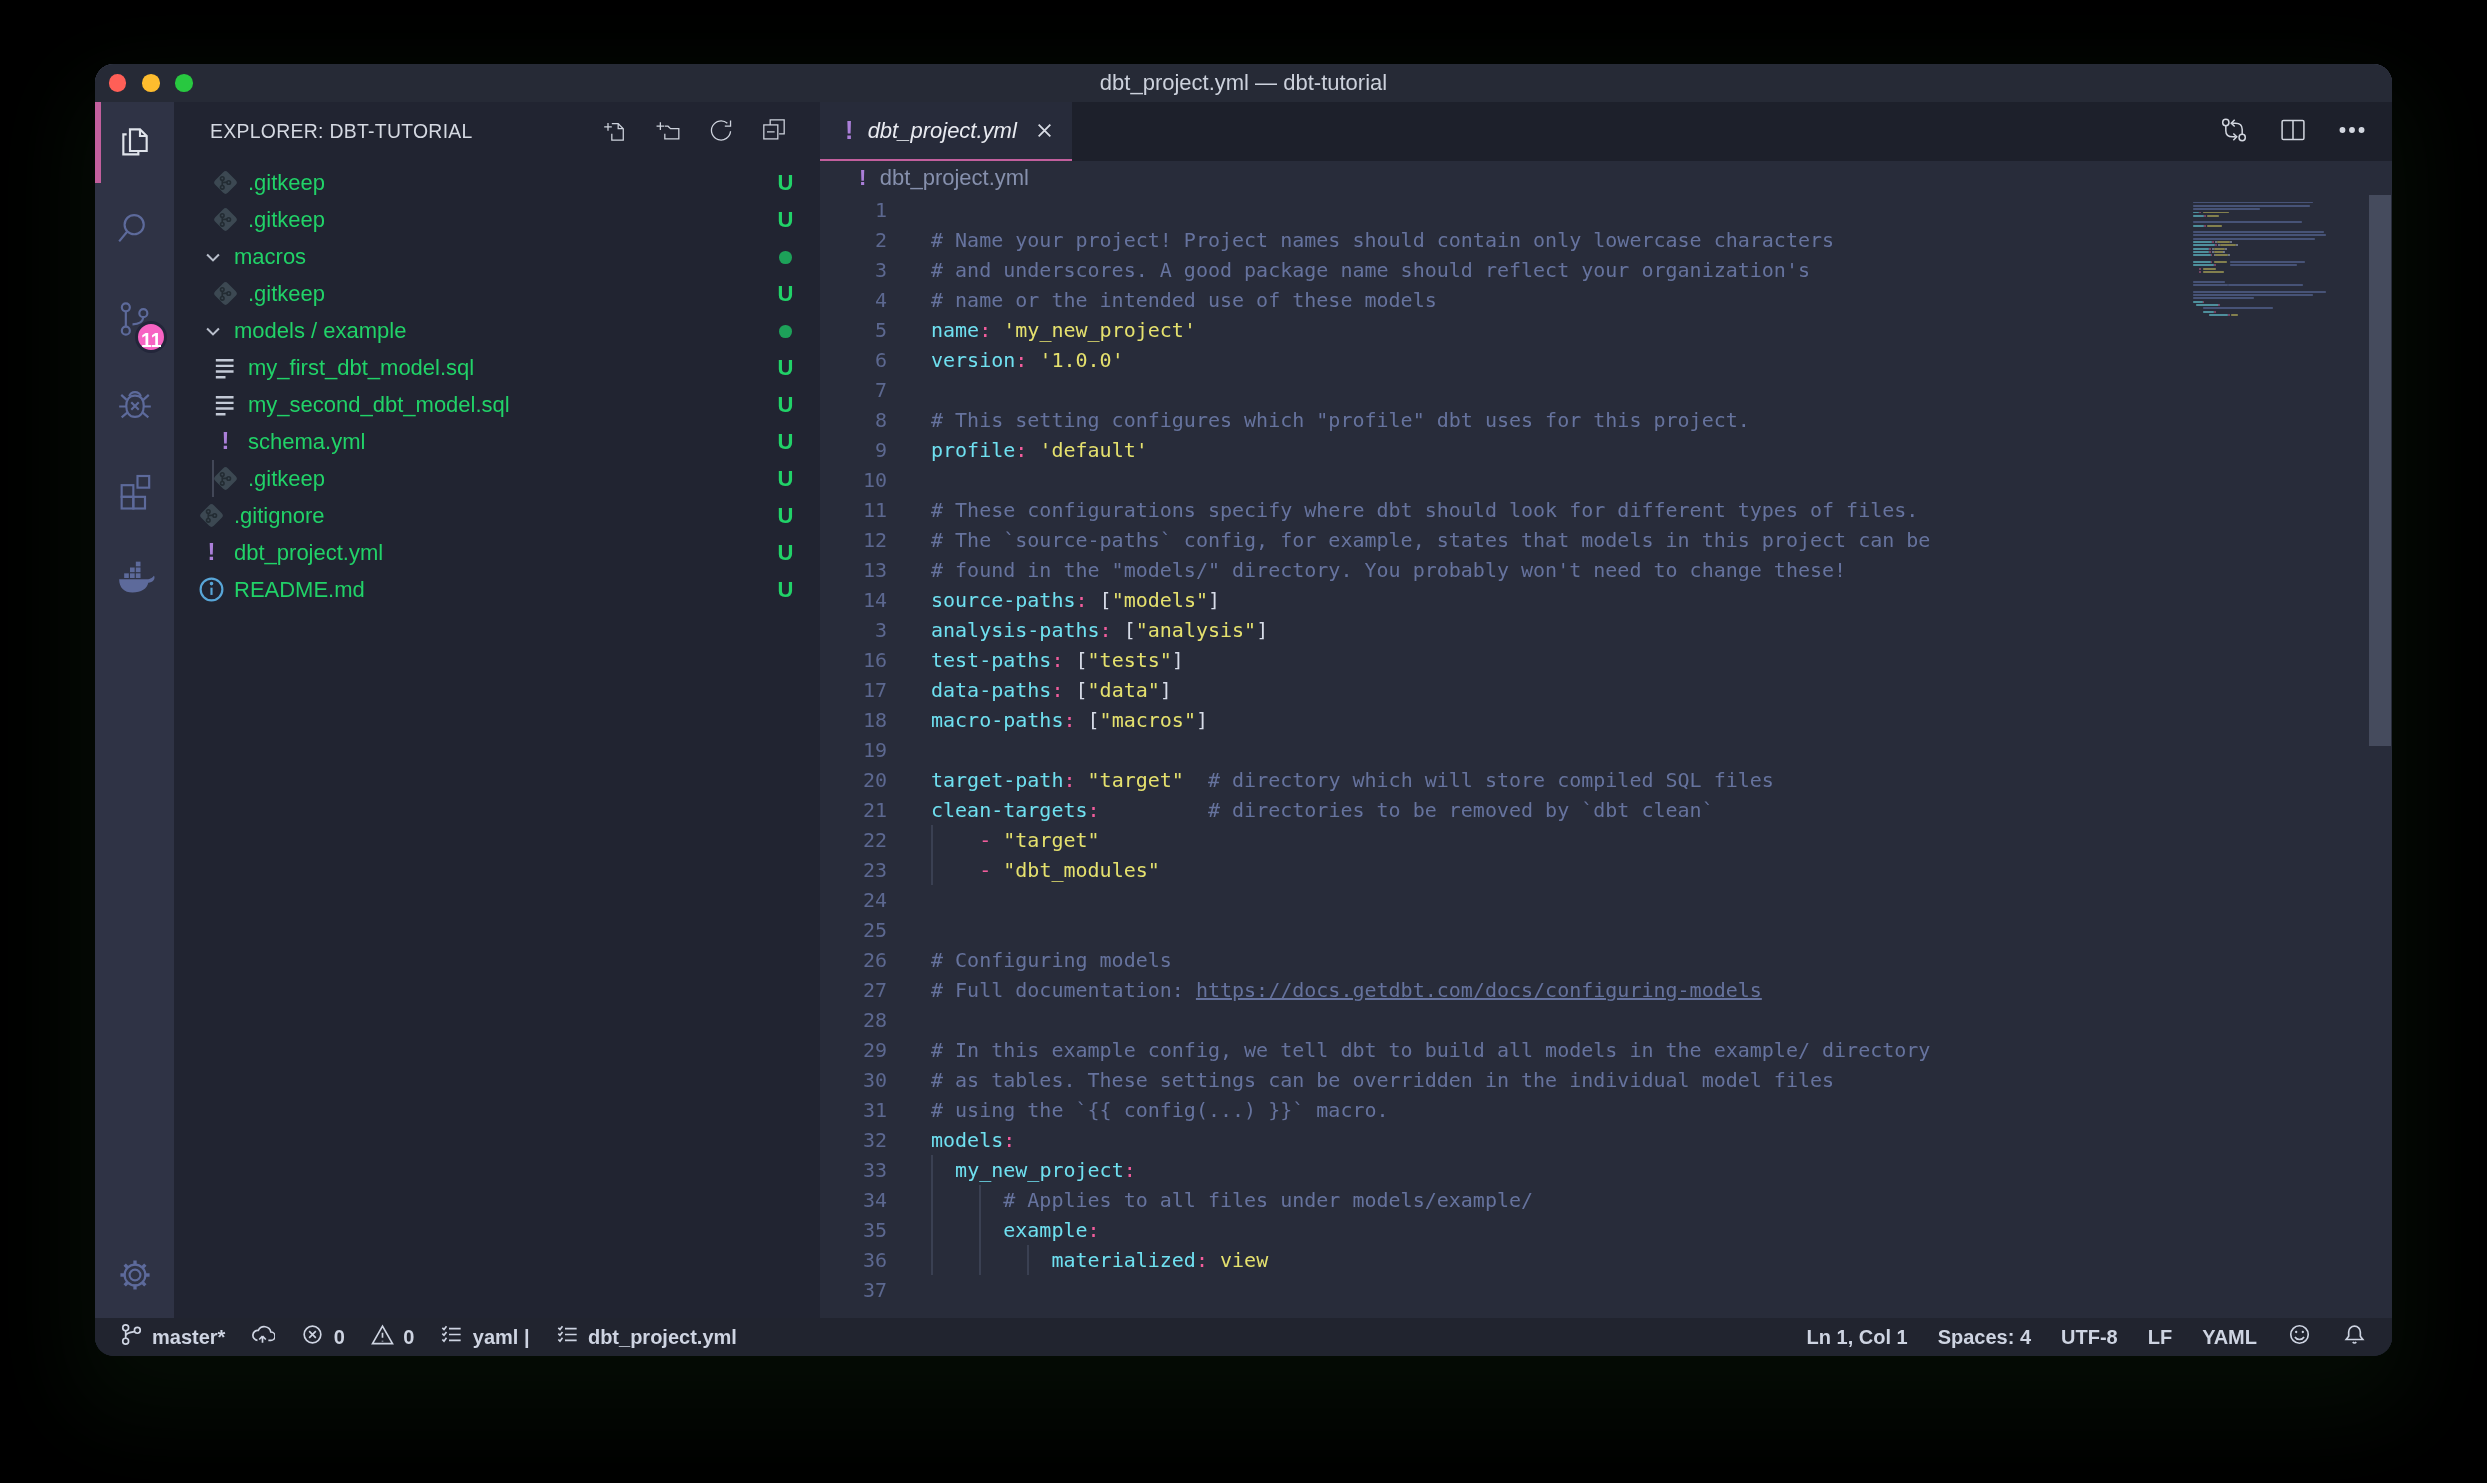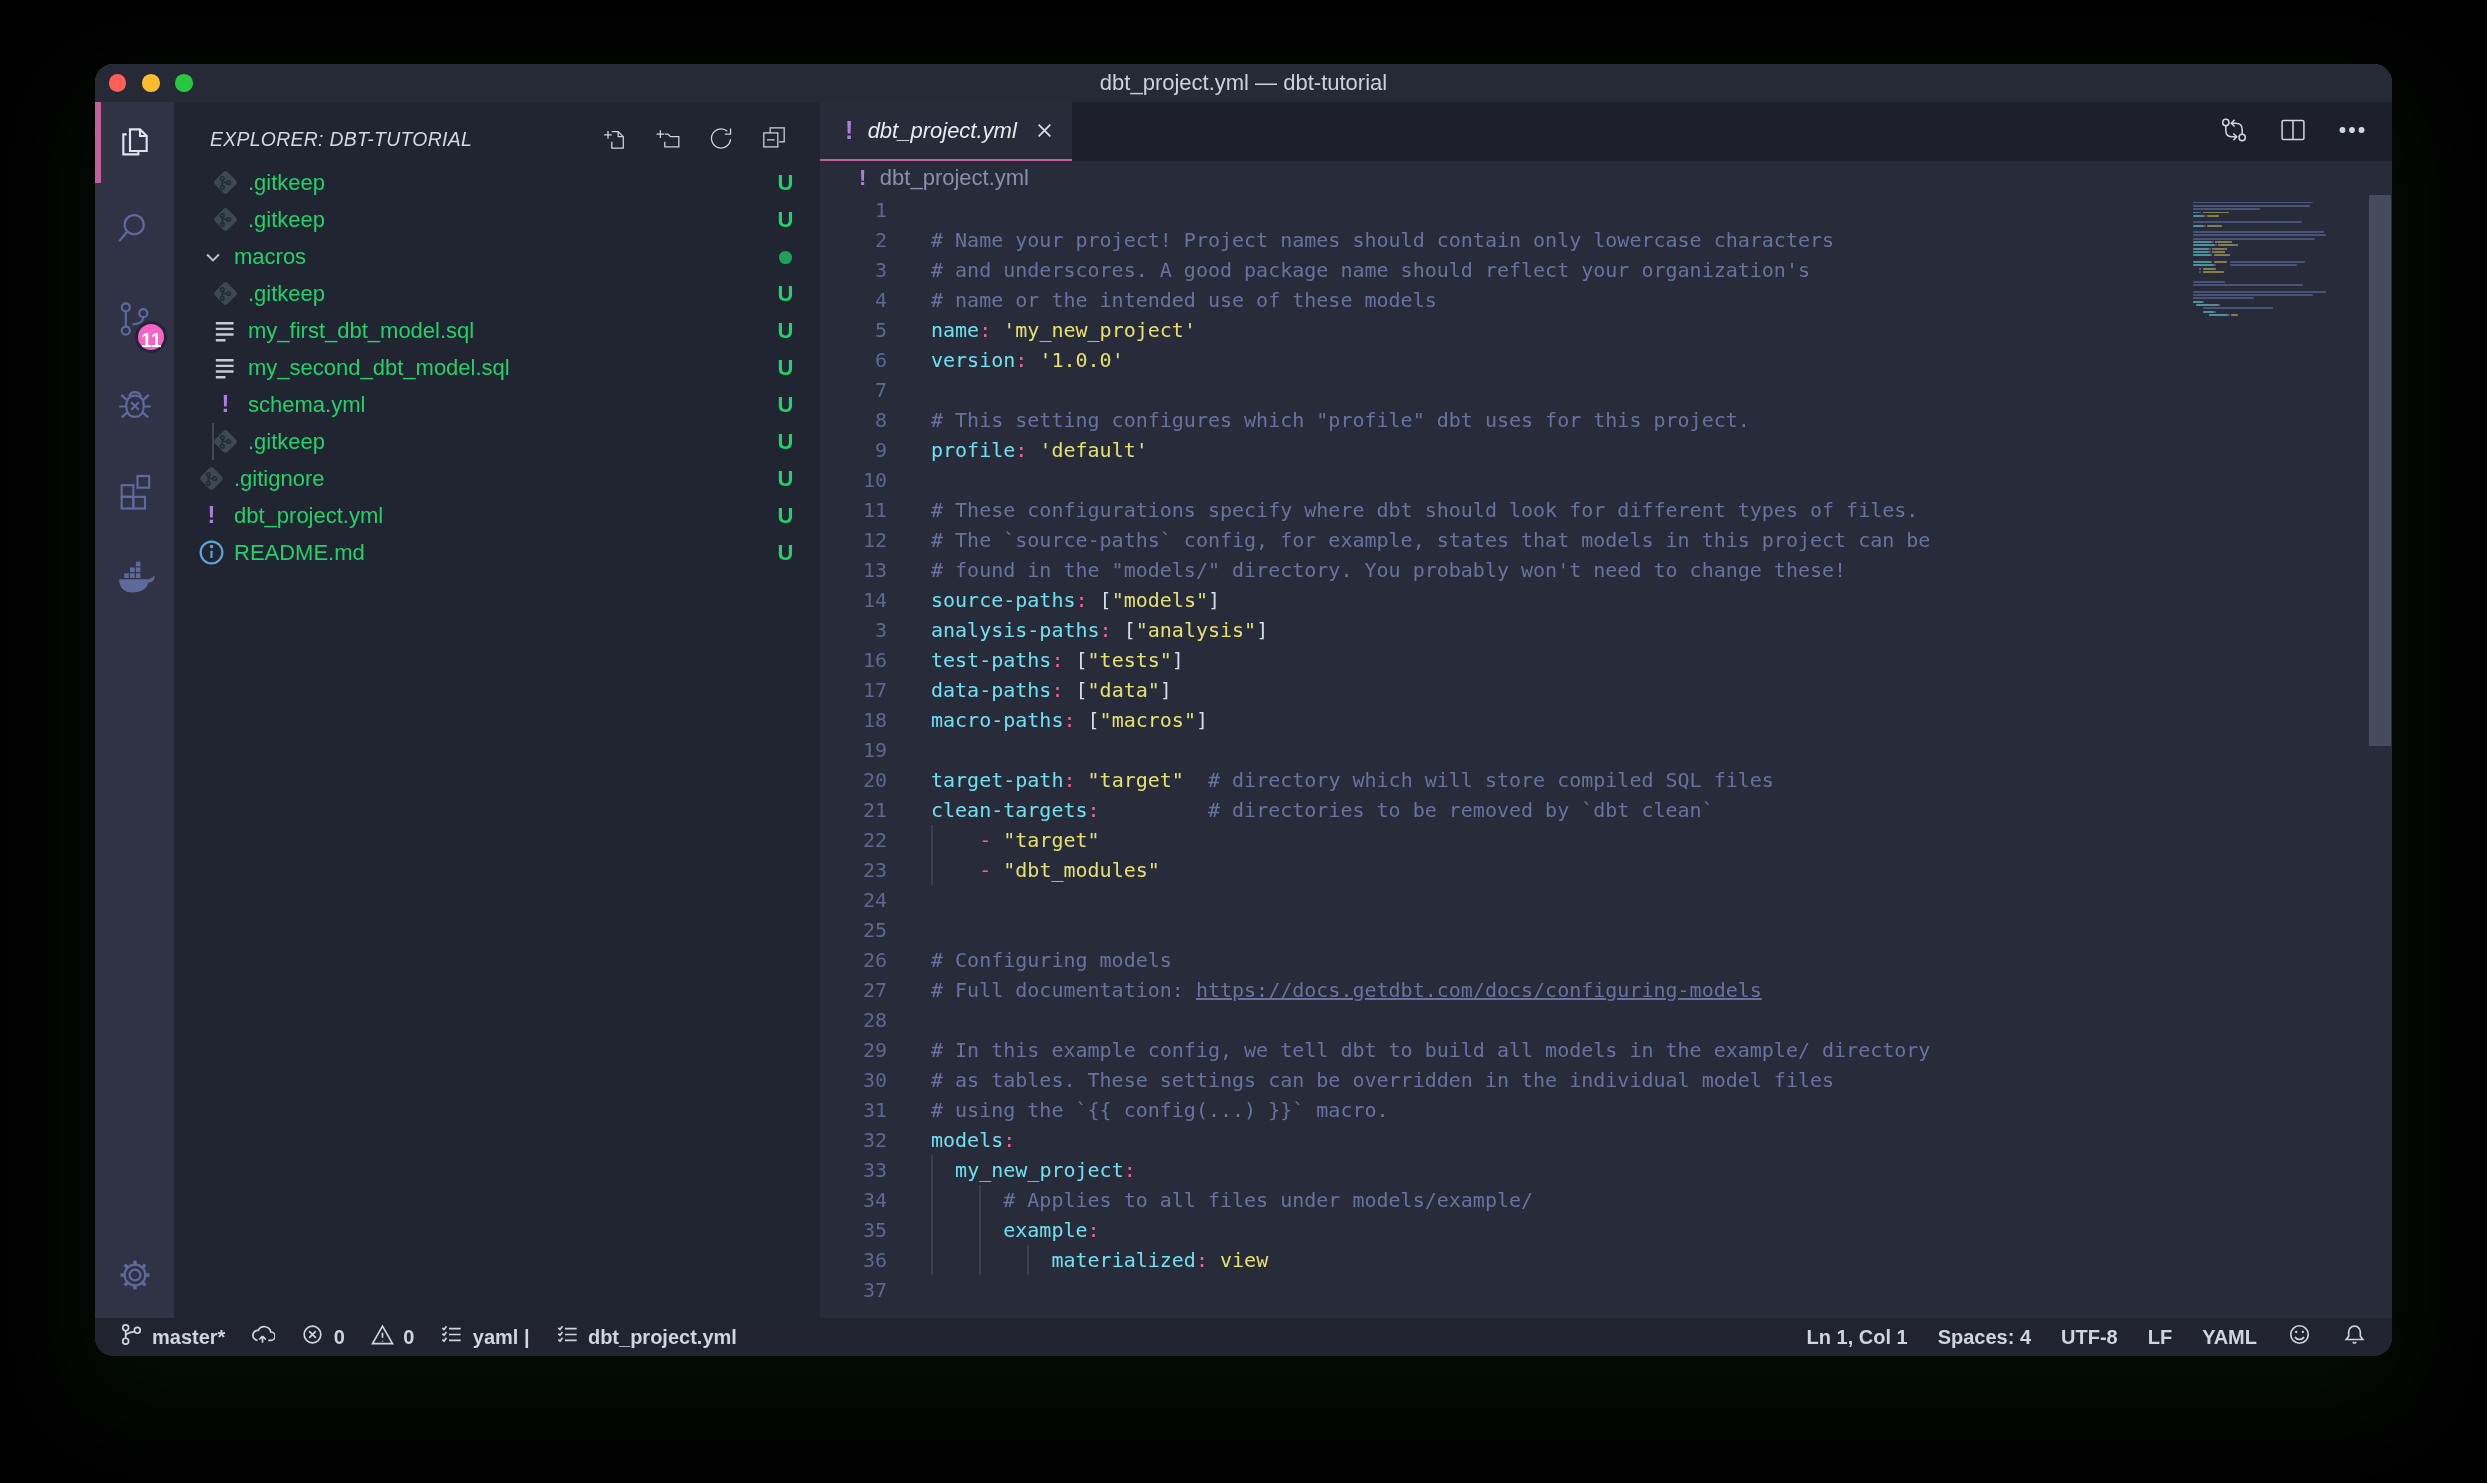--- a/index.html
+++ b/index.html
@@ -51,21 +51,21 @@
   .act-item{position:absolute;left:0;width:79px;height:81px;display:flex;align-items:center;justify-content:center;}
   .act-item.active::before{content:"";position:absolute;left:0;top:0;bottom:0;width:5.9px;background:var(--accent-pink);}
   .act-item svg{width:40px;height:40px;stroke:var(--icon-blue);fill:none;stroke-width:2.6;}
   .act-item.active svg{stroke:#dfe3ea;}
   .act-item .filled{fill:var(--icon-blue);stroke:none;}
   .scm-badge{position:absolute;right:6.7px;bottom:8.4px;min-width:32px;height:32px;border-radius:17px;
     background:var(--badge-pink);color:#ffffff;font-size:19.4px;font-weight:700;text-align:center;
     line-height:32px;border:3.4px solid #23263a;}
   
   #sidebar{position:relative;width:646px;background:var(--sidebar-bg);flex:none;overflow:hidden;}
-  #sidebar-header{position:absolute;left:0;top:8px;right:0;height:59px;font-style:italic;}
+  #sidebar-header{position:absolute;left:0;top:0;right:0;height:59px;}
   #sidebar-title{position:absolute;left:36px;top:0;line-height:59px;font-size:19.4px;color:var(--ui-text);letter-spacing:0.3px;}
   .sb-actions{position:absolute;right:32px;top:0;height:59px;display:flex;align-items:center;gap:25px;}
   .sb-actions .icon-btn svg{width:28px;height:28px;stroke:#ced3dd;fill:none;stroke-width:2;}
   #tree{position:absolute;left:0;top:62px;right:0;bottom:0;}
   .row{position:relative;height:37px;display:flex;align-items:center;font-size:22px;color:var(--green-file);}
   .row.selected{background:var(--sel-row);color:#e2e5ec;}
   .row .twisty{position:absolute;width:25px;height:25px;display:flex;align-items:center;justify-content:center;}
   .row .twisty svg{width:22px;height:22px;stroke:var(--chev);stroke-width:2.4;fill:none;}
   .row .ficon{position:absolute;width:29px;height:29px;display:flex;align-items:center;justify-content:center;}
   .row .label{position:absolute;white-space:nowrap;}
@@ -261,20 +261,29 @@
                   <g style="stroke:#232c33;fill:none;stroke-width:2">
                     <circle cx="14" cy="13" r="2.2"></circle>
                     <circle cx="14" cy="24" r="2.2"></circle>
                     <circle cx="22" cy="18" r="2.2"></circle>
                     <path d="M14 15 v7 M14 18 q4 0 6 -0.5"></path>
                   </g>
                 </svg>
               </span>
               <span class="label" style="left:74px">.gitkeep</span>
               <span class="badge">U</span>
+            </div>
+            <div class="row">
+              <span class="twisty" style="left:26px">
+                <svg viewBox="0 0 26 26">
+                  <path d="M6 10 l7 7 l7 -7"></path>
+                </svg>
+              </span>
+              <span class="label" style="left:60px">models / example</span>
+              <span class="badge"><span class="dot"></span></span>
             </div>
             <div class="row">
               <span class="ficon" style="left:37px">
                 <svg viewBox="0 0 36 36">
                   <g style="stroke:#c3c9d6;stroke-width:3;fill:none">
                     <path d="M6 9 h22 M6 16 h22 M6 23 h22 M6 30 h12"></path>
                   </g>
                 </svg>
               </span>
               <span class="label" style="left:74px">my_first_dbt_model.sql</span>

